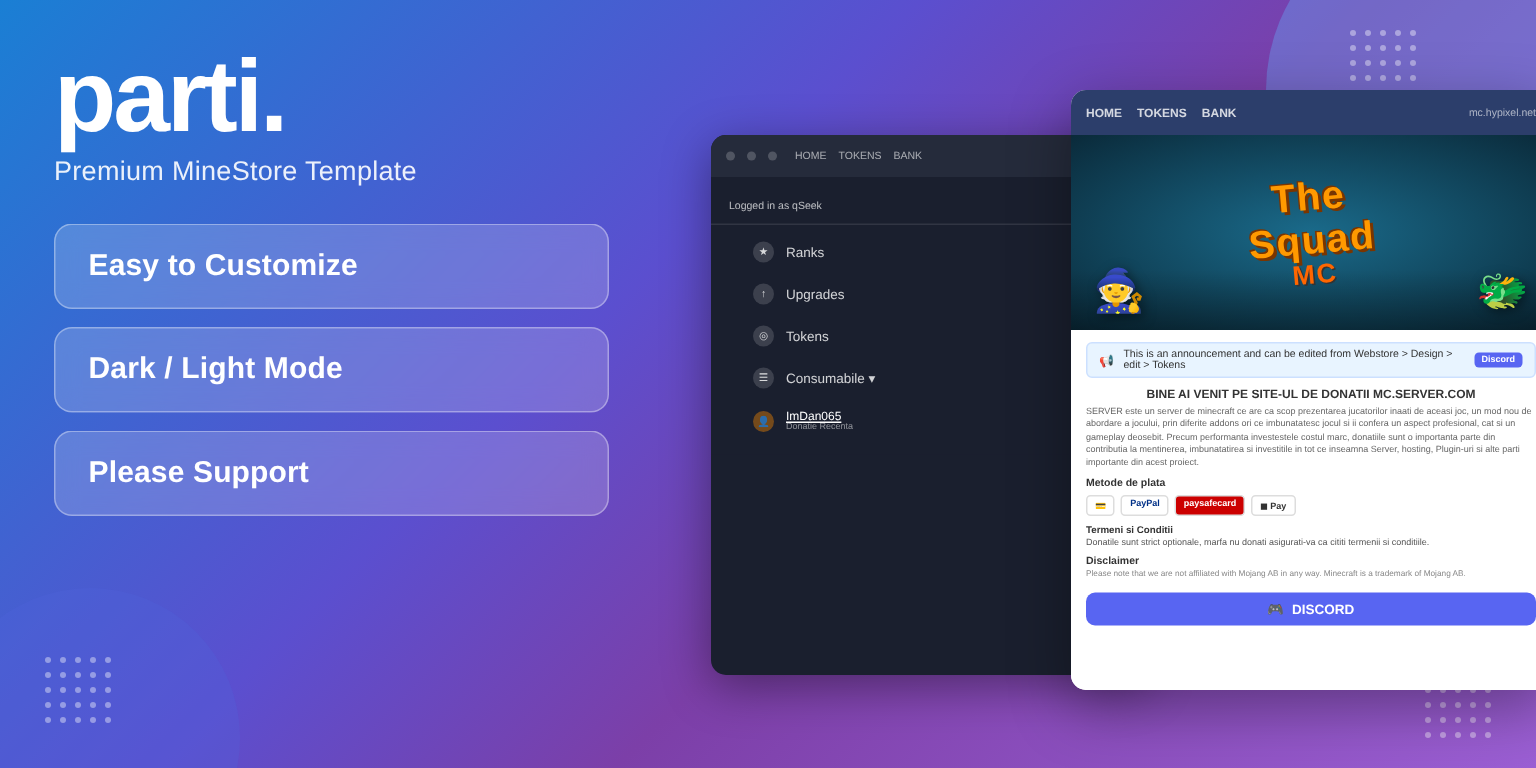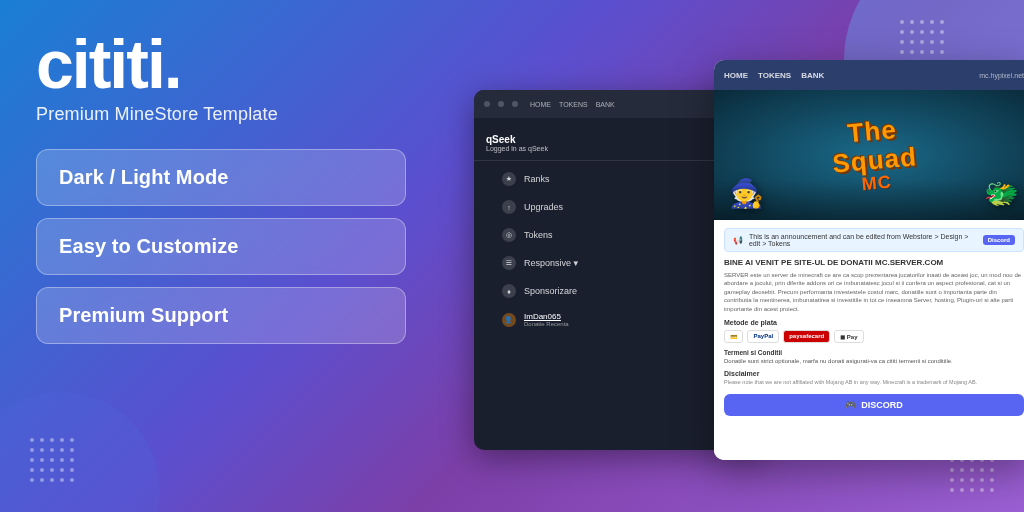--- a/index.html
+++ b/index.html
@@ -291,21 +291,21 @@
       font-size: 6px;
       padding: 2px 5px;
       border-radius: 3px;
       font-weight: 700;
       margin-left: auto;
     }
 
     .front-heading {
       font-size: 8px;
       color: #333;
-      text-align: left;
+      text-align: center;
       margin-bottom: 4px;
       font-weight: 600;
     }
 
     .survival-banner {
       background: linear-gradient(90deg, #e00 0%, #cc0000 100%);
       color: white;
       text-align: center;
       font-size: 11px;
       font-weight: 900;
@@ -494,69 +494,64 @@
       <span></span>
       <span></span>
     <span></span>
       <span></span>
       <span></span>
       <span></span>
       <span></span>
   </div>
 
   <div class="left-panel">
-    <div class="logo">cititi.</div>
+    <div class="logo">parti.</div>
     <div class="subtitle">Premium MineStore Template</div>
 
+    <div class="feature-badge">
+      <span>Easy to Customize</span>
+    </div>
     <div class="feature-badge">
       <span>Dark / Light Mode</span>
     </div>
     <div class="feature-badge">
-      <span>Easy to Customize</span>
-    </div>
-    <div class="feature-badge">
-      <span>Premium Support</span>
+      <span>Please Support</span>
     </div>
   </div>
 
   <div class="right-panel">
 
     <div class="screenshot-back">
       <div class="screenshot-back-nav">
         <div class="nav-dot-s"></div>
         <div class="nav-dot-s"></div>
         <div class="nav-dot-s"></div>
         <span style="color:rgba(255,255,255,0.6);font-size:7px;margin-left:4px;">HOME</span>
         <span style="color:rgba(255,255,255,0.6);font-size:7px;">TOKENS</span>
         <span style="color:rgba(255,255,255,0.6);font-size:7px;">BANK</span>
       </div>
       <div class="back-sidebar">
         <div class="back-user-info">
-          <div style="font-weight:700;color:white;font-size:10px;">qSeek</div>
           <div style="font-size:7px;">Logged in as qSeek</div>
         </div>
         <div class="back-menu-item">
           <div class="back-menu-icon">★</div>
           <span>Ranks</span>
         </div>
         <div class="back-menu-item">
           <div class="back-menu-icon">↑</div>
           <span>Upgrades</span>
         </div>
         <div class="back-menu-item">
           <div class="back-menu-icon">◎</div>
           <span>Tokens</span>
         </div>
         <div class="back-menu-item">
           <div class="back-menu-icon">☰</div>
-          <span>Responsive ▾</span>
-        </div>
-        <div class="back-menu-item">
-          <div class="back-menu-icon">♦</div>
-          <span>Sponsorizare</span>
+          <span>Consumabile ▾</span>
         </div>
         <div class="back-menu-item">
           <div class="back-menu-icon" style="background:rgba(255,140,0,0.4);">👤</div>
           <div>
             <div style="font-size:8px;color:white;text-decoration:underline;">ImDan065</div>
             <div style="font-size:6px;color:rgba(255,255,255,0.5);">Donatie Recenta</div>
           </div>
         </div>
       </div>
     </div>

